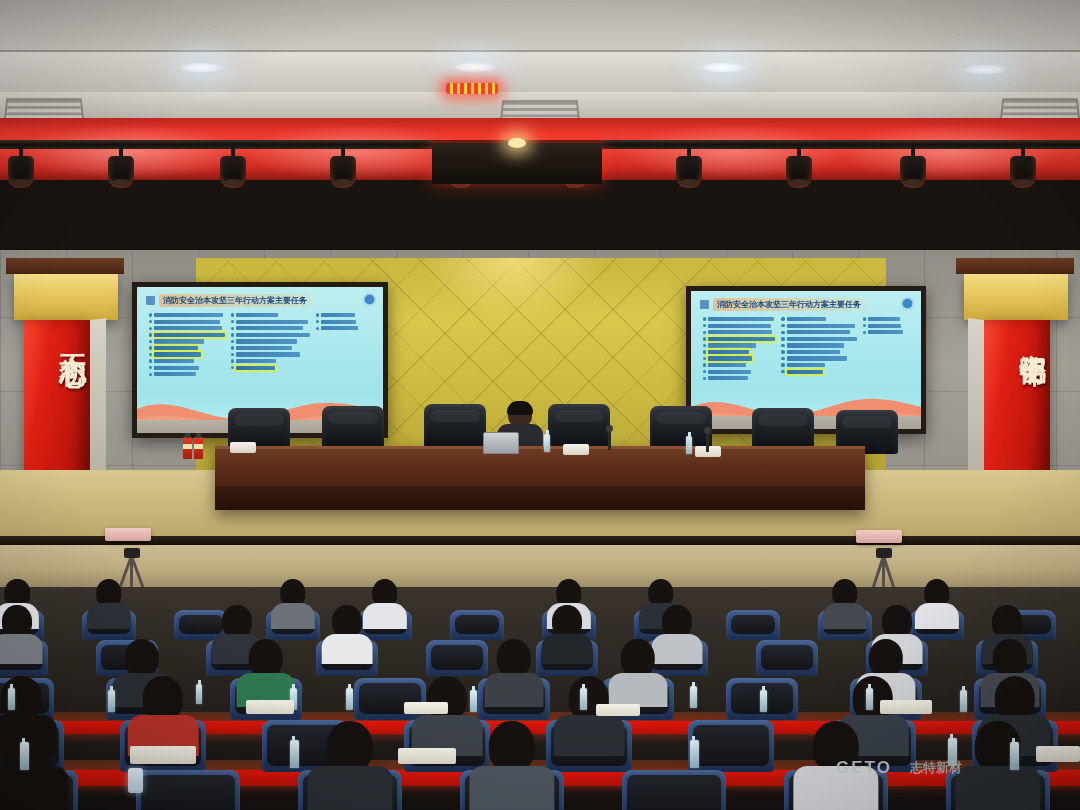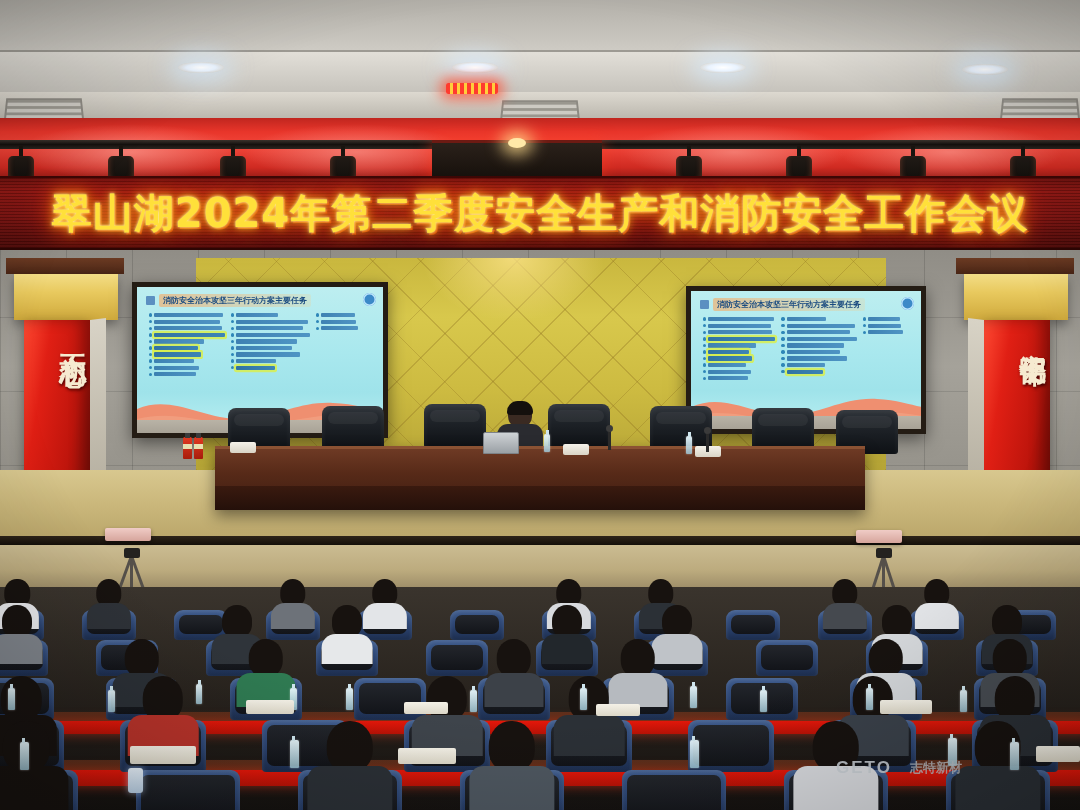--- a/index.html
+++ b/index.html
@@ -457,23 +457,20 @@
     </div>
   <div class="lamp" style="left:1010px;">
       <div class="yoke"></div>
       <div class="body"></div>
       <div class="rim"></div>
     </div>
   <div class="center-fixture">
       <div class="bulb"></div>
     </div>
 
-  <div class="led-banner">
-    <span class="led-text">翠山湖2024年第二季度安全生产和消防安全工作会议</span>
-  </div>
 
   <div class="hallwall">
     <div class="tiles"></div>
   </div>
 
   <div class="stage-back"></div>
 
   <div class="canopy-top" style="left:6px; top:258px;"></div>
   <div class="canopy" style="left:14px; top:274px;"></div>
   <div class="pillar" style="left:24px; top:320px;">

